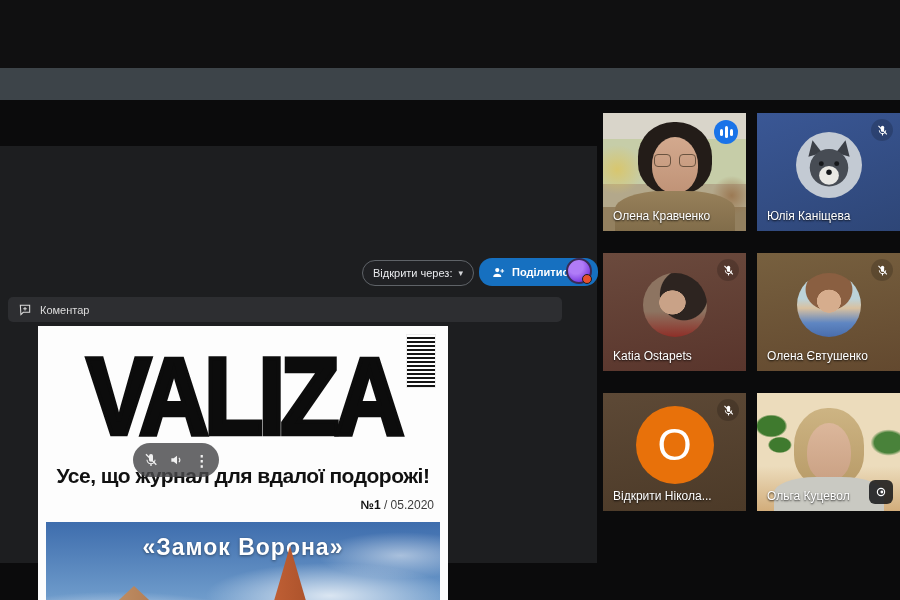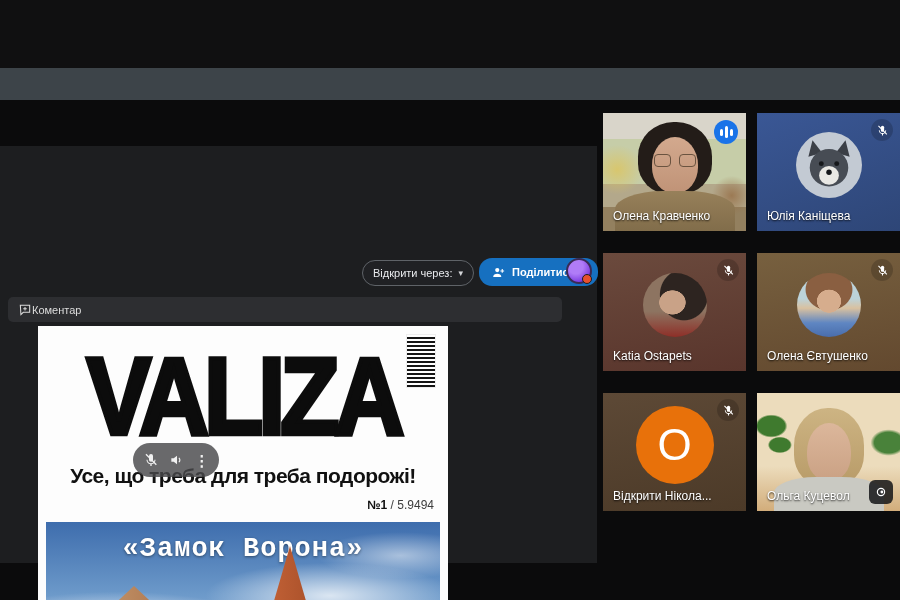--- a/index.html
+++ b/index.html
@@ -27,21 +27,21 @@
   #share-btn { left:479px; top:112px; height:28px; padding:0 12px;
                background:var(--share-button,#1670c0); color:#fff; font-weight:bold; }
   .chev { font-size:9px; opacity:.9; }
   #toolbar-avatar { left:566px; top:112px; width:26px; height:26px; border-radius:50%;
                     background:radial-gradient(circle at 35% 30%, #b07cf7 0 35%, #6a25d8 90%);
                     border:2px solid #3a2a55; }
   #toolbar-avatar .badge { position:absolute; right:-2px; bottom:-2px; width:10px; height:10px;
                     border-radius:50%; background:#e8502e; border:1.5px solid #1d1e20; }
 
   #comment-bar { left:8px; top:151px; width:554px; height:25px; background:#2d2e31;
-                 border-radius:5px; display:flex; align-items:center; gap:0; padding:0 10px;
+                 border-radius:5px; display:flex; align-items:center; gap:8px; padding:0 10px;
                  color:#dcdcdc; font-size:11px; cursor:pointer; }
 
   
   #doc-page { left:38px; top:180px; width:410px; height:334px; background:#fdfdfd; }
   #barcode { right:12px; top:8px; width:30px; height:54px; border:1px solid #eee;
              background:repeating-linear-gradient(0deg,#151515 0 2px,#fff 2px 4px); }
   #doc-title { left:0; top:6px; width:410px; height:128px; display:flex; align-items:center;
                justify-content:center; color:#0c0c0c; font-weight:bold; font-size:97px;
                letter-spacing:-5px; -webkit-text-stroke:4px #0c0c0c;
                transform:scaleY(1.12); line-height:1; }
@@ -52,21 +52,21 @@
   #doc-issue b { color:#111; }
 
   #doc-photo { left:8px; top:196px; width:394px; height:134px; overflow:hidden;
      background:
        radial-gradient(55% 40% at 18% 80%, rgba(255,255,255,.9), rgba(255,255,255,0) 70%),
        radial-gradient(45% 35% at 72% 55%, rgba(255,255,255,.75), rgba(255,255,255,0) 70%),
        radial-gradient(60% 35% at 50% 100%, rgba(255,255,255,.85), rgba(255,255,255,0) 72%),
        radial-gradient(30% 25% at 90% 25%, rgba(255,255,255,.5), rgba(255,255,255,0) 70%),
        linear-gradient(180deg,#3e6dad 0%,#6d9aca 55%,#a6c2df 100%); }
   #photo-caption { left:0; top:12px; width:394px; text-align:center; color:#fff;
-                   font-family:Liberation Mono, monospace; font-weight:bold; font-size:27px;
+                   font-family:Liberation Sans, sans-serif; font-weight:bold; font-size:23px;
                    text-shadow:0 1px 3px rgba(0,0,0,.45); letter-spacing:1px; }
   .tower { bottom:-2px; }
   #tower-left { left:42px; width:92px; height:72px; background:linear-gradient(90deg,#c89a6e,#a9714a);
                 clip-path:polygon(50% 0, 72% 26%, 88% 100%, 12% 100%, 28% 26%); }
   #tower-right { left:196px; width:96px; height:112px; background:linear-gradient(90deg,#d06a3c,#9c4824);
                  clip-path:polygon(50% 0, 84% 100%, 16% 100%); }
   #tower-right-band { left:212px; width:64px; height:10px; bottom:18px; background:#5e2c14; opacity:.85; }
 
   
   #media-pill { left:133px; top:297px; width:86px; height:34px; border-radius:17px;
@@ -180,22 +180,22 @@
     <svg width="14" height="14" viewBox="0 0 24 24" fill="none" stroke="#dcdcdc" stroke-width="1.8">
       <path d="M4 4h16v12H9l-4 4z"></path>
       <path d="M12 7v6M9 10h6"></path>
     </svg>
     <span>Коментар</span>
   </div>
 
   <div class="abs" id="doc-page" style="position:absolute;">
     <div class="abs" id="barcode"></div>
     <div class="abs" id="doc-title">VALIZA</div>
-    <div class="abs" id="doc-tagline">Усе, що треба для треба подорожі!</div>
-    <div class="abs" id="doc-issue"><b>№1</b><span> / 5.9494</span></div>
+    <div class="abs" id="doc-tagline">Усе, що журнал для вдалої подорожі!</div>
+    <div class="abs" id="doc-issue"><b>№1</b><span> / 05.2020</span></div>
     <div class="abs" id="doc-photo">
       <div class="abs" id="photo-caption">«Замок Ворона»</div>
       <div class="abs tower" id="tower-left"></div>
       <div class="abs tower" id="tower-right"></div>
       <div class="abs" id="tower-right-band"></div>
     </div>
   </div>
 
   <div class="abs" id="media-pill">
     <svg width="16" height="16" viewBox="0 0 24 24" fill="#f1f1f1">

